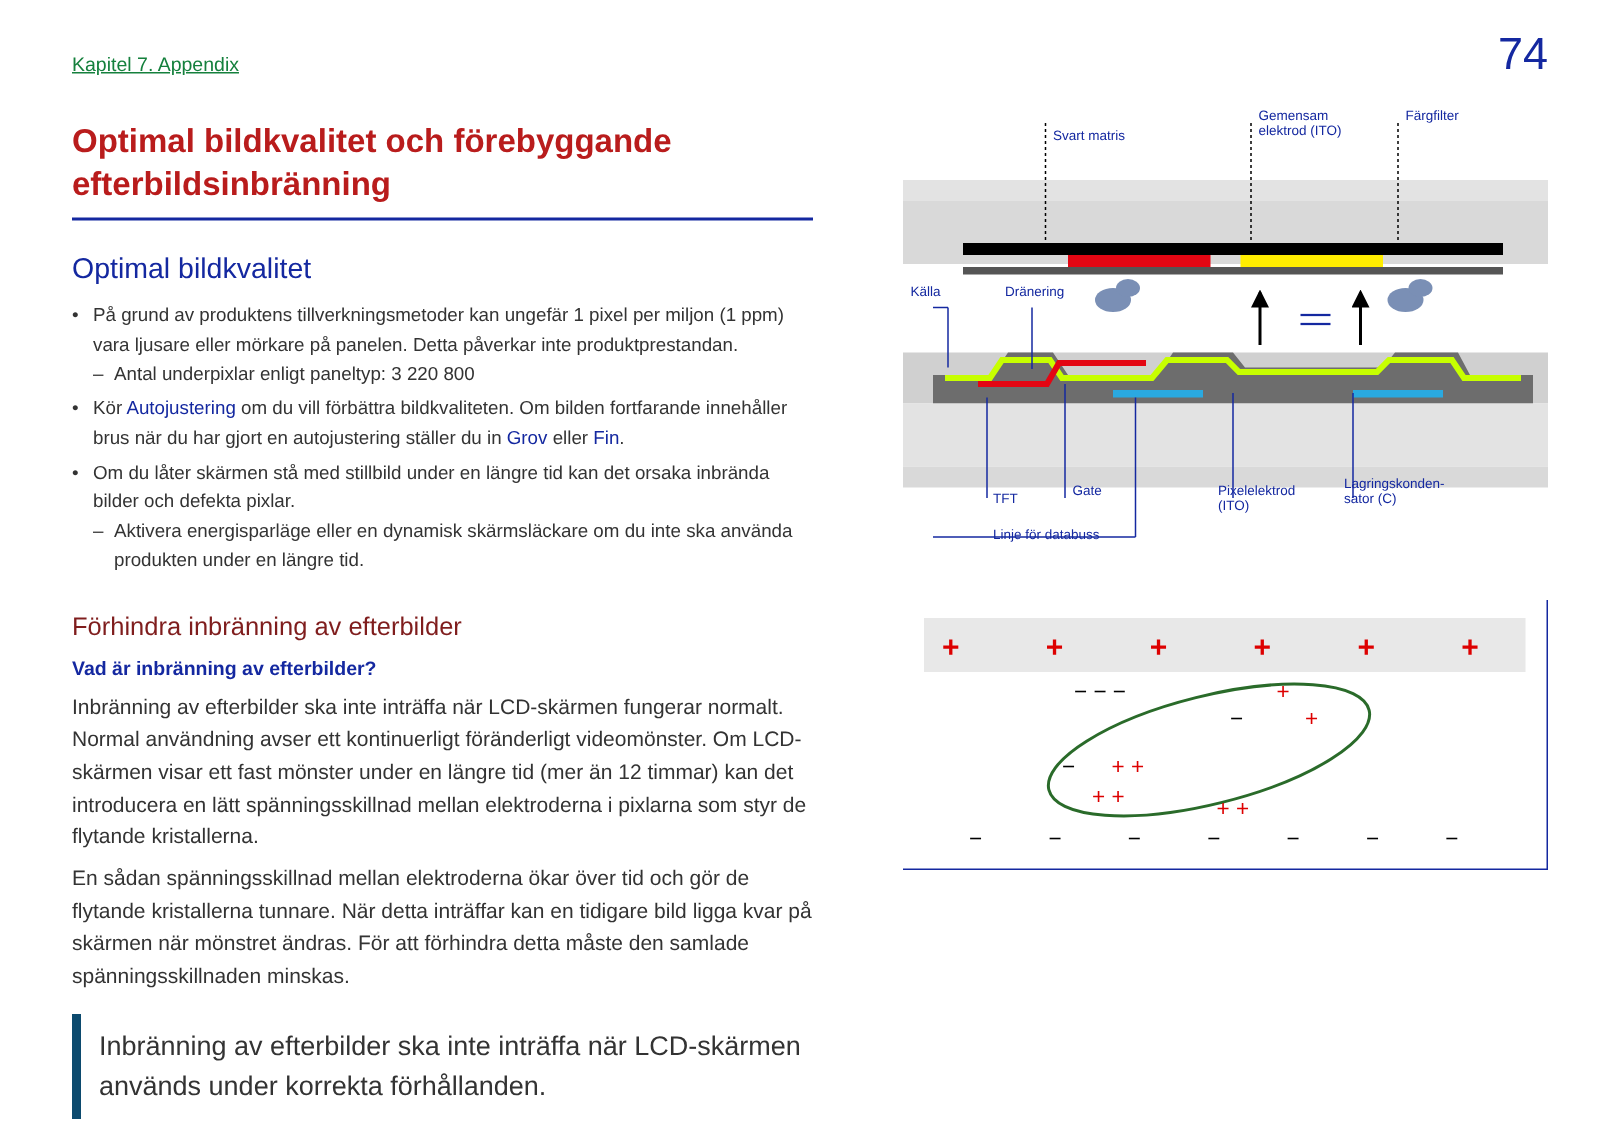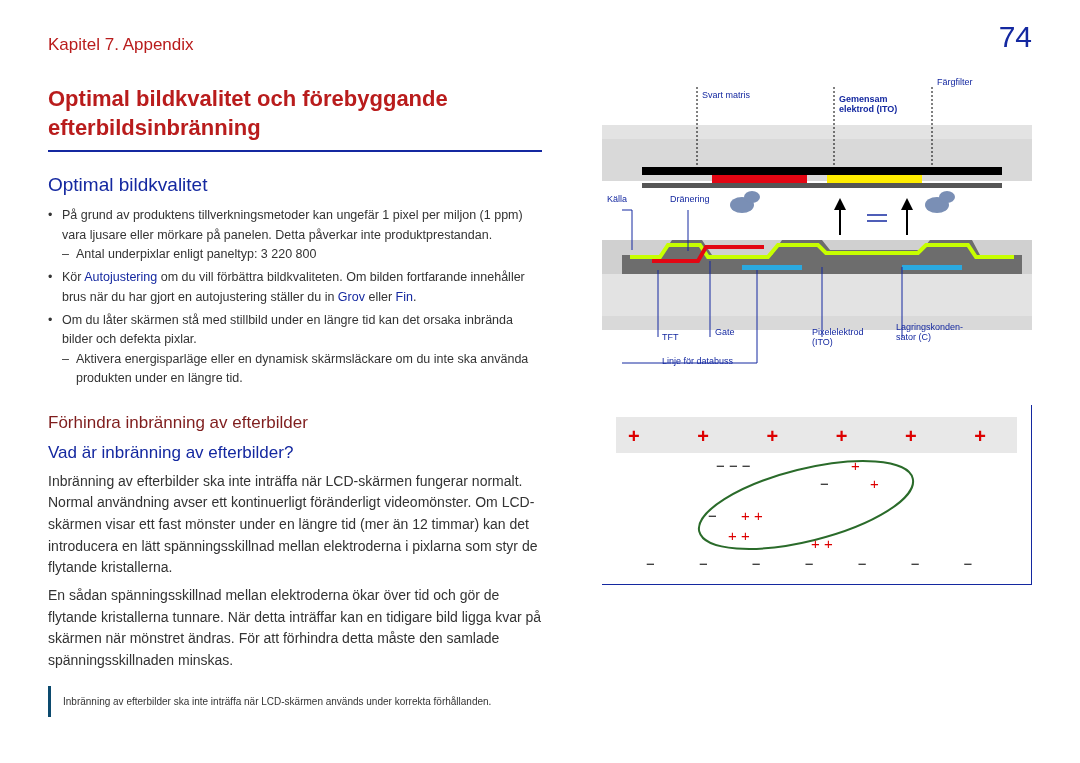--- a/index.html
+++ b/index.html
@@ -1,36 +1,36 @@
 <!DOCTYPE html>
 <html><head>
 <meta charset="utf-8">
 <style>
   * { margin:0; padding:0; box-sizing:border-box; }
   body { font-family:"Segoe UI",Arial,sans-serif; background:#fff; width:1080px; height:763px; position:relative; color:#333; }
   .page { padding:35px 48px 0 48px; }
   .header-row { display:flex; justify-content:space-between; align-items:flex-start; margin-bottom:30px; }
-  .chapter { color:#b91c1c; font-size:17px; font-weight:500; }
+  .chapter { color:#15803d; font-size:13px; font-weight:500;text-decoration:underline; }
   .pagenum { color:#1428a0; font-size:30px; font-weight:400; position:absolute; top:20px; right:48px; }
   .cols { display:flex; gap:60px; }
   .left { width:520px; }
   .right { width:430px; position:relative; }
   h1 { color:#b91c1c; font-size:22px; font-weight:600; line-height:1.3; margin-bottom:8px; }
   .rule { height:2px; background:#1428a0; margin-bottom:22px; }
   h2 { color:#1428a0; font-size:19px; font-weight:500; margin-bottom:10px; }
   ul { list-style:none; margin-left:0; }
   ul.bul > li { position:relative; padding-left:14px; font-size:12.5px; line-height:1.55; margin-bottom:4px; }
   ul.bul > li::before { content:"•"; position:absolute; left:0; top:0; }
   ul.sub > li { position:relative; padding-left:14px; font-size:12.5px; line-height:1.55; margin-bottom:3px; }
   ul.sub > li::before { content:"‒"; position:absolute; left:0; top:0; }
   .inline-blue { color:#1428a0;margin-top:28px; }
   h3 { color:#7f1d1d; font-size:17px; font-weight:500; margin:24px 0 10px 0; }
-  h4 { color:#1428a0; font-size:17px; font-weight:400; margin:0 0 8px 0; }
+  h4 { color:#1428a0; font-size:13px; font-weight:700; margin:0 0 8px 0; }
   p.body { font-size:14px; line-height:1.55; margin-bottom:6px; }
-  .note { border-left:3px solid #0c4a6e; padding:8px 0 8px 12px; margin-top:14px; font-size:10px; line-height:1.5; }
+  .note { border-left:6px solid #0c4a6e; padding:8px 0 8px 12px; margin-top:14px; font-size:18px; line-height:1.5; }
   
   .diagram { position:relative; height:320px; margin-top:-10px;}
   .lbl { position:absolute; color:#1428a0; font-size:9px; line-height:1.1; }
   .plusminus { position:relative; height:180px; margin-top:10px; border-right:1px solid #1428a0; border-bottom:1px solid #1428a0; padding:6px 14px 0 14px;}
   .strip { height:36px; background:#e8e8e8; position:relative; margin-top:6px; }
 </style>
 </head>
 <body>
 
 <div class="page">
@@ -125,21 +125,21 @@
             <line x1="86" y1="135" x2="86" y2="176"></line>
             <line x1="56" y1="262" x2="56" y2="195"></line>
             <line x1="108" y1="262" x2="108" y2="186"></line>
             <line x1="220" y1="262" x2="220" y2="192"></line>
             <line x1="300" y1="262" x2="300" y2="192"></line>
             <line x1="20" y1="288" x2="155" y2="288"></line>
               <line x1="155" y1="288" x2="155" y2="195"></line>
           </g>
         </svg>
         <span class="lbl" style="left:100px;top:16px">Svart matris</span>
-        <span class="lbl" style="left:237px;top:20px;width:60px;font-weight:bold;">Gemensam elektrod (ITO)</span>
+        <span class="lbl" style="left:237px;top:3px;width:60px;">Gemensam elektrod (ITO)</span>
         <span class="lbl" style="left:335px;top:3px">Färgfilter</span>
         <span class="lbl" style="left:5px;top:120px">Källa</span>
         <span class="lbl" style="left:68px;top:120px">Dränering</span>
         <span class="lbl" style="left:60px;top:258px">TFT</span>
         <span class="lbl" style="left:113px;top:253px">Gate</span>
         <span class="lbl" style="left:210px;top:253px;width:60px">Pixelelektrod (ITO)</span>
         <span class="lbl" style="left:294px;top:248px;width:80px">Lagringskonden-sator (C)</span>
         <span class="lbl" style="left:60px;top:282px">Linje för databuss</span>
       </div>
 

